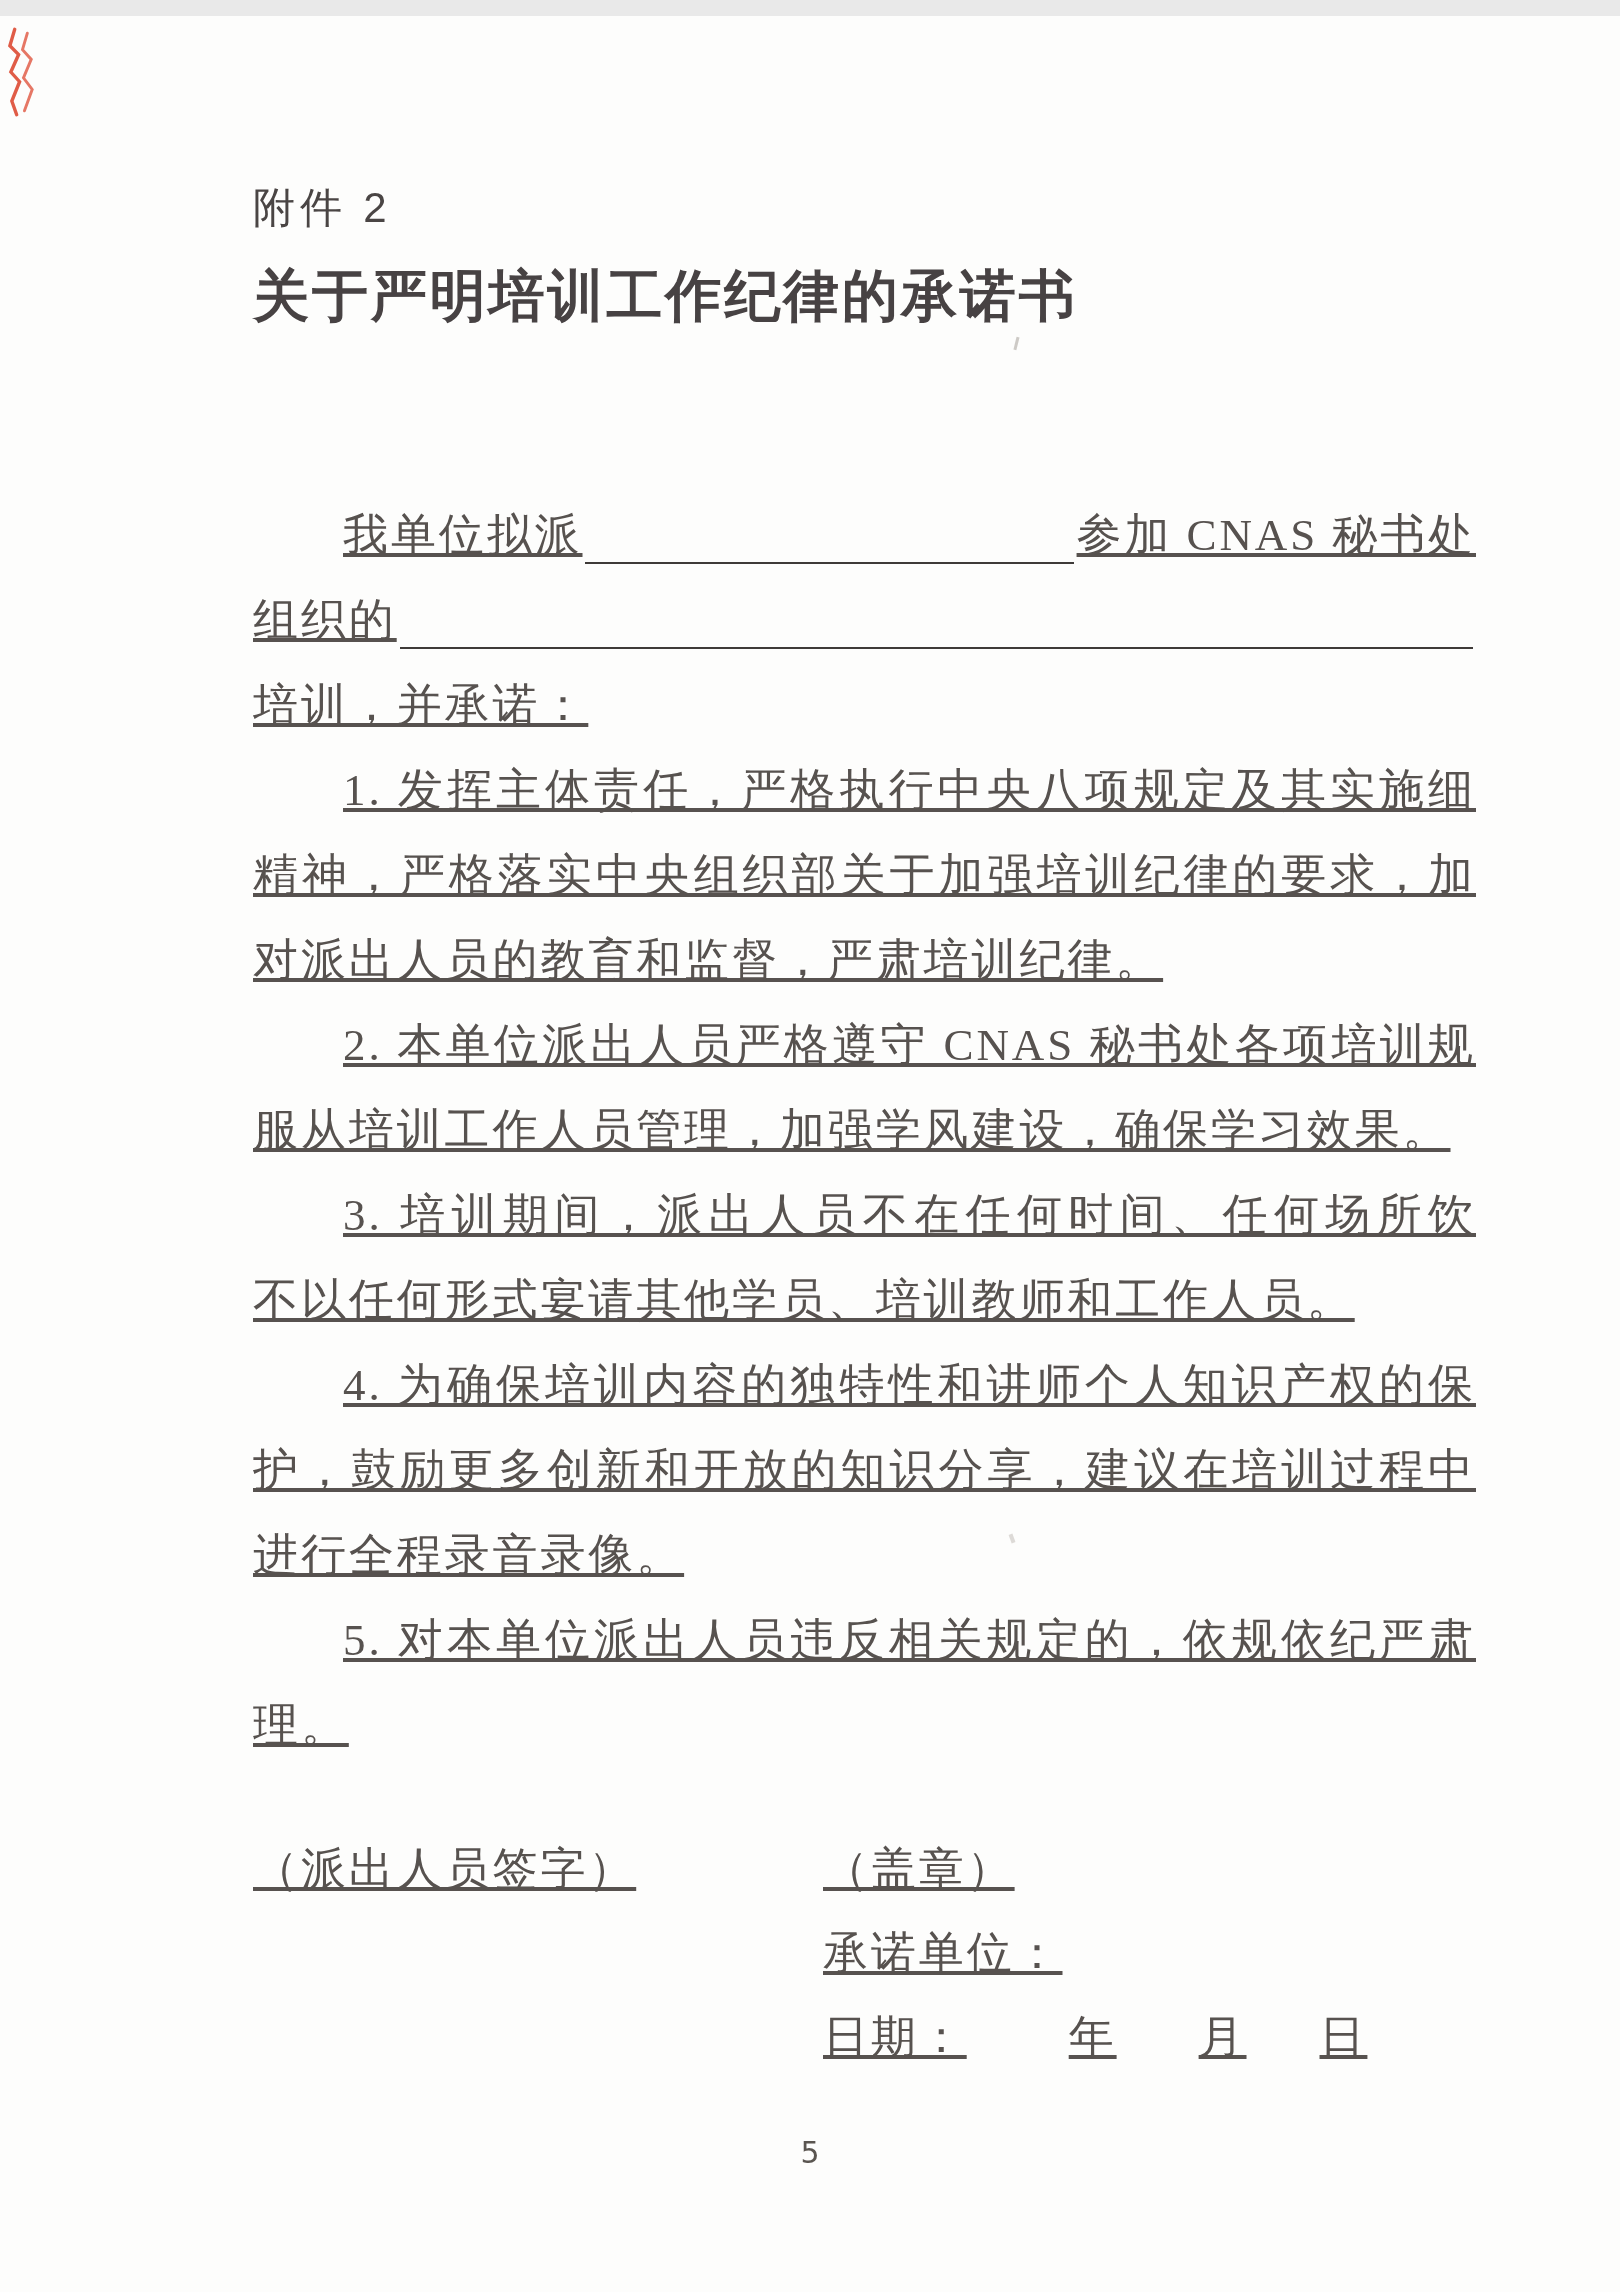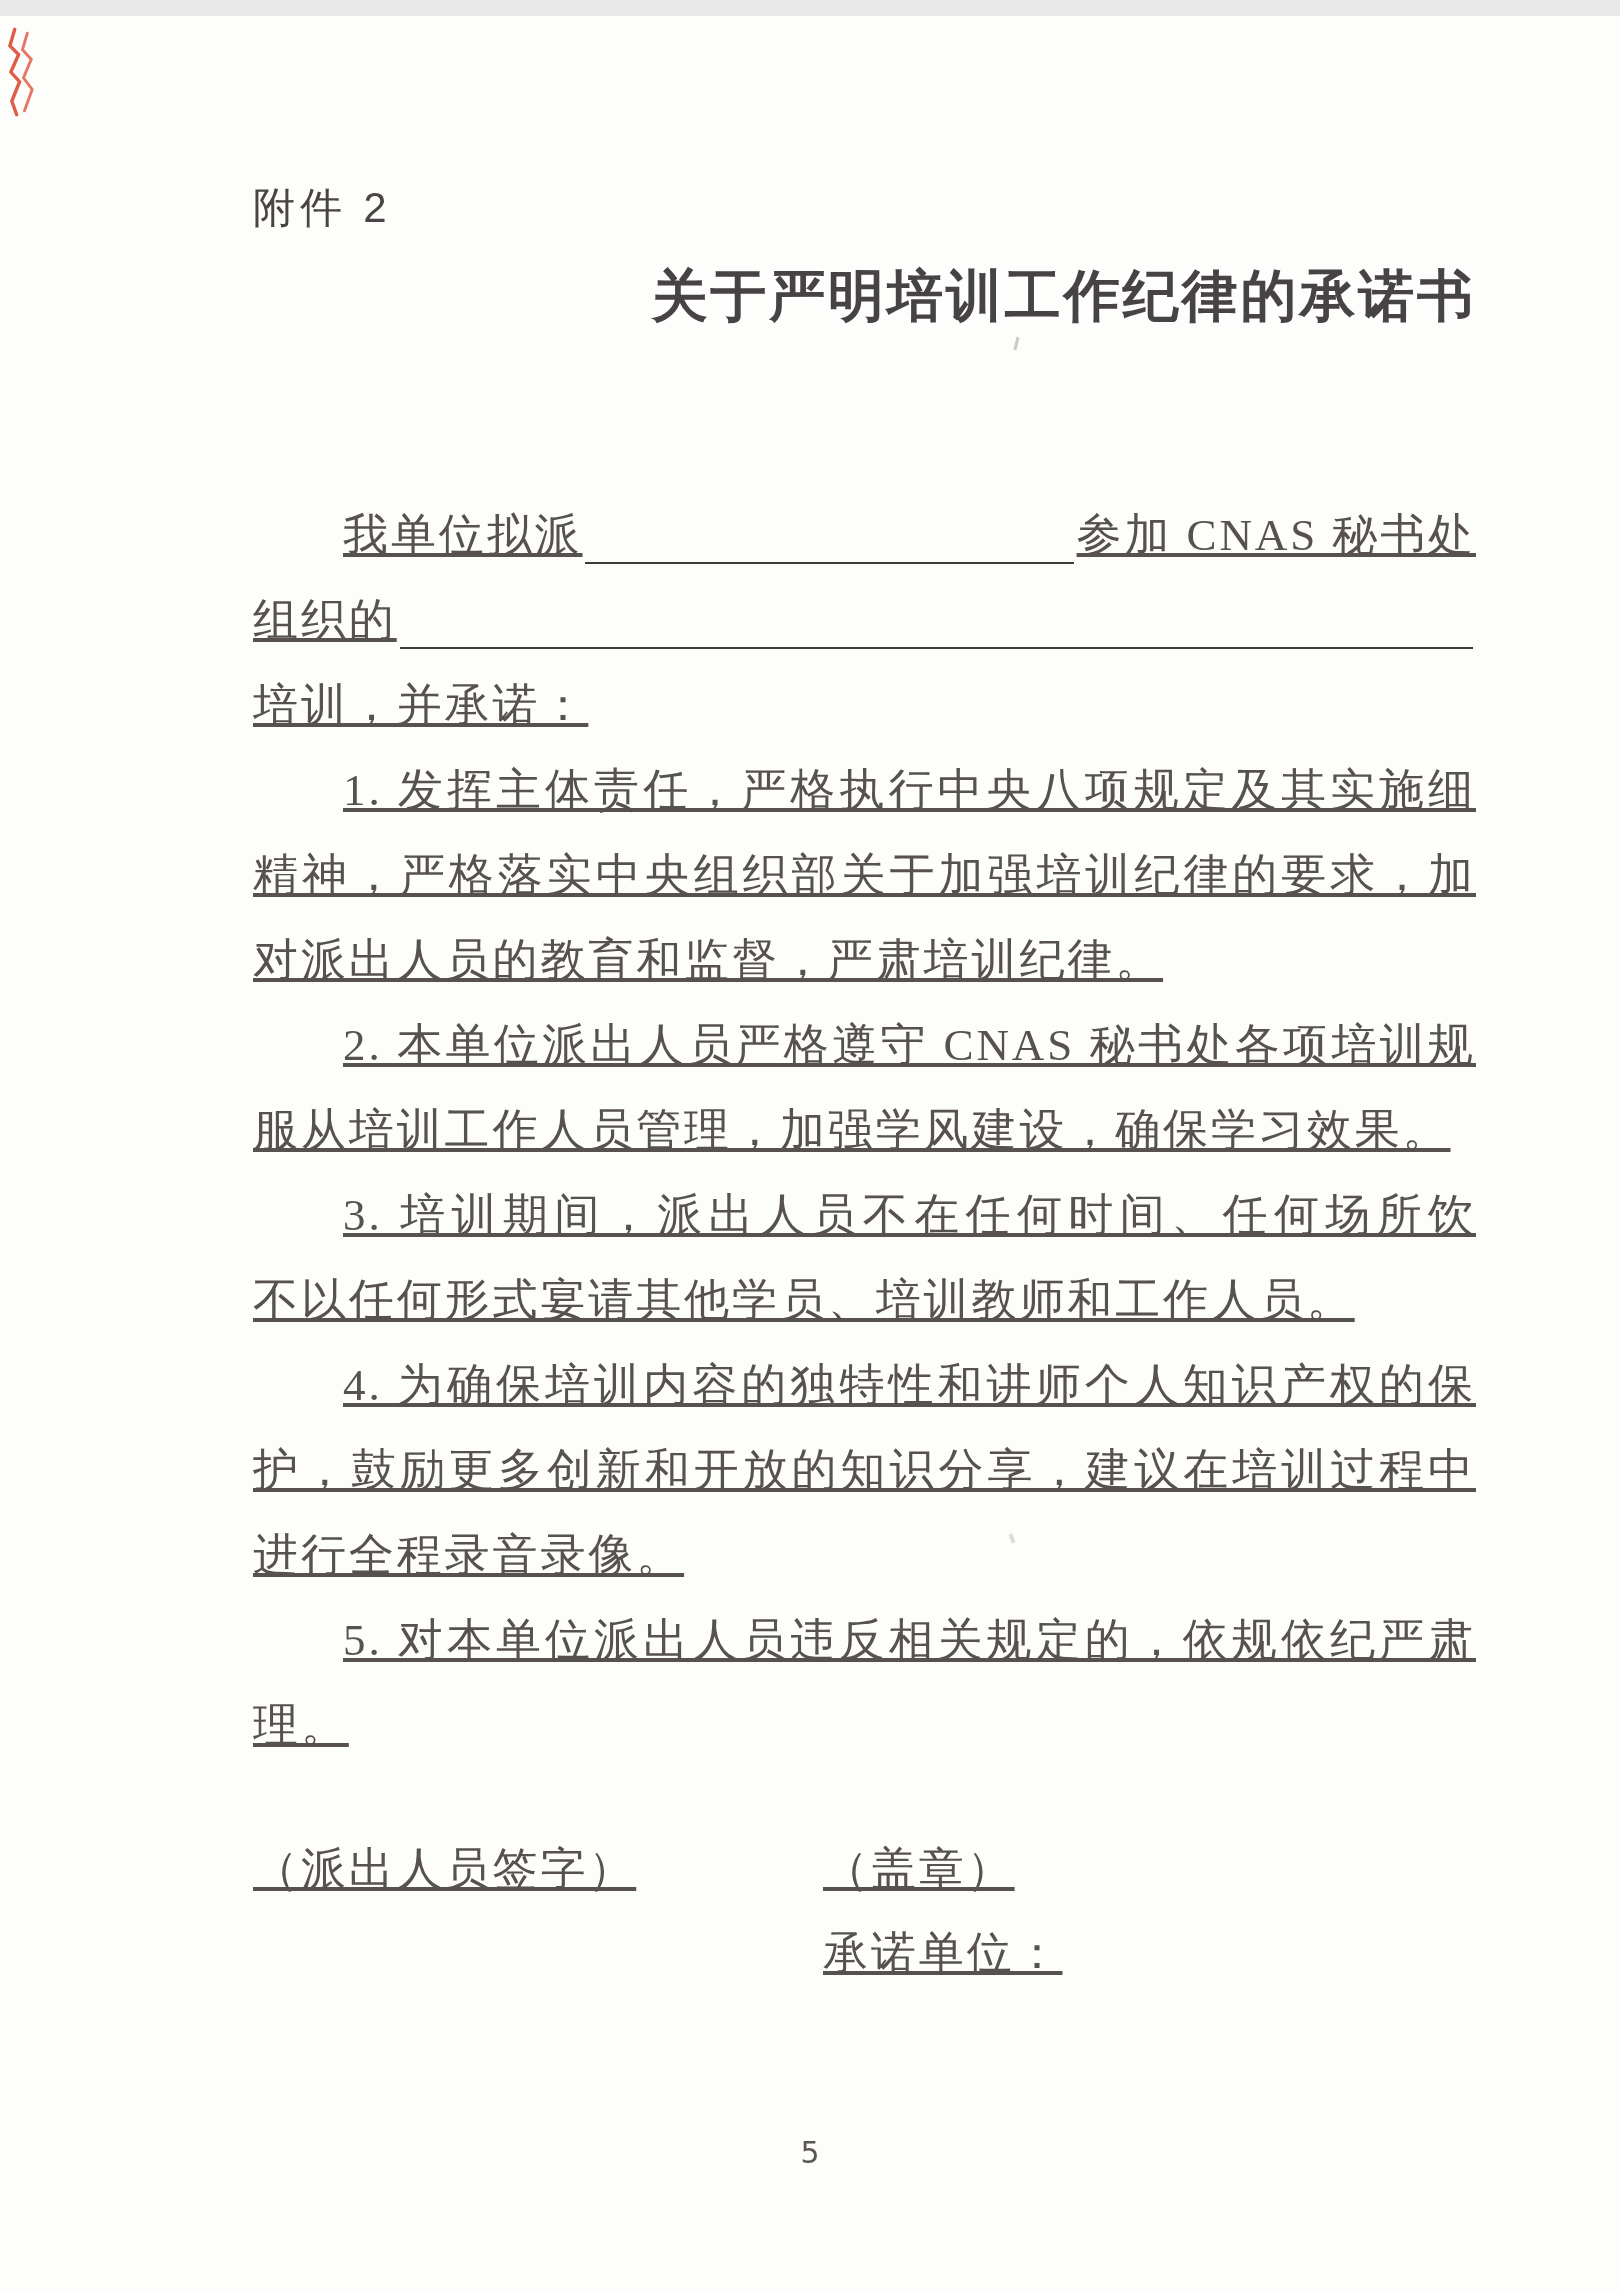--- a/index.html
+++ b/index.html
@@ -13,21 +13,21 @@
     color:#57524f;
   }
   .content{padding:162px 144px 0 253px;}
   .attach{
     font-family:"Liberation Sans", sans-serif;
     font-size:42px;line-height:59px;height:59px;
     color:#4a4544;letter-spacing:4.9px;
   }
   .title{
     margin-top:23.5px;
-    text-align:right;
+    text-align:left;
     font-family:"Liberation Sans", sans-serif;
     font-weight:700;
     font-size:56px;line-height:69px;height:69px;
     color:#474243;letter-spacing:2.9px;
     white-space:nowrap;
   }
   .body{margin-top:163px;font-size:45px;letter-spacing:2.9px;text-decoration:underline;}
   .line{height:85px;line-height:85px;white-space:nowrap;overflow:hidden;}
   .line.fill{white-space:normal;text-align:justify;text-align-last:justify;}
   .line.indent{text-indent:90px;}
@@ -112,20 +112,23 @@
         <div class="line">理。</div>
       </div>
 
       <div class="sig">
         <div class="sig-col-left">
           <div class="row">（派出人员签字）</div>
         </div>
         <div class="sig-col-right">
           <div class="row">（盖章）</div>
           <div class="row">承诺单位：</div>
+          <div class="row">
+            <span>日期：</span><span class="gap-y">年</span><span class="gap-m">月</span><span class="gap-d">日</span>
+          </div>
         </div>
       </div>
 
     </div>
   </div>
 
   <div class="pageno">5</div>
 
 </div>
 

